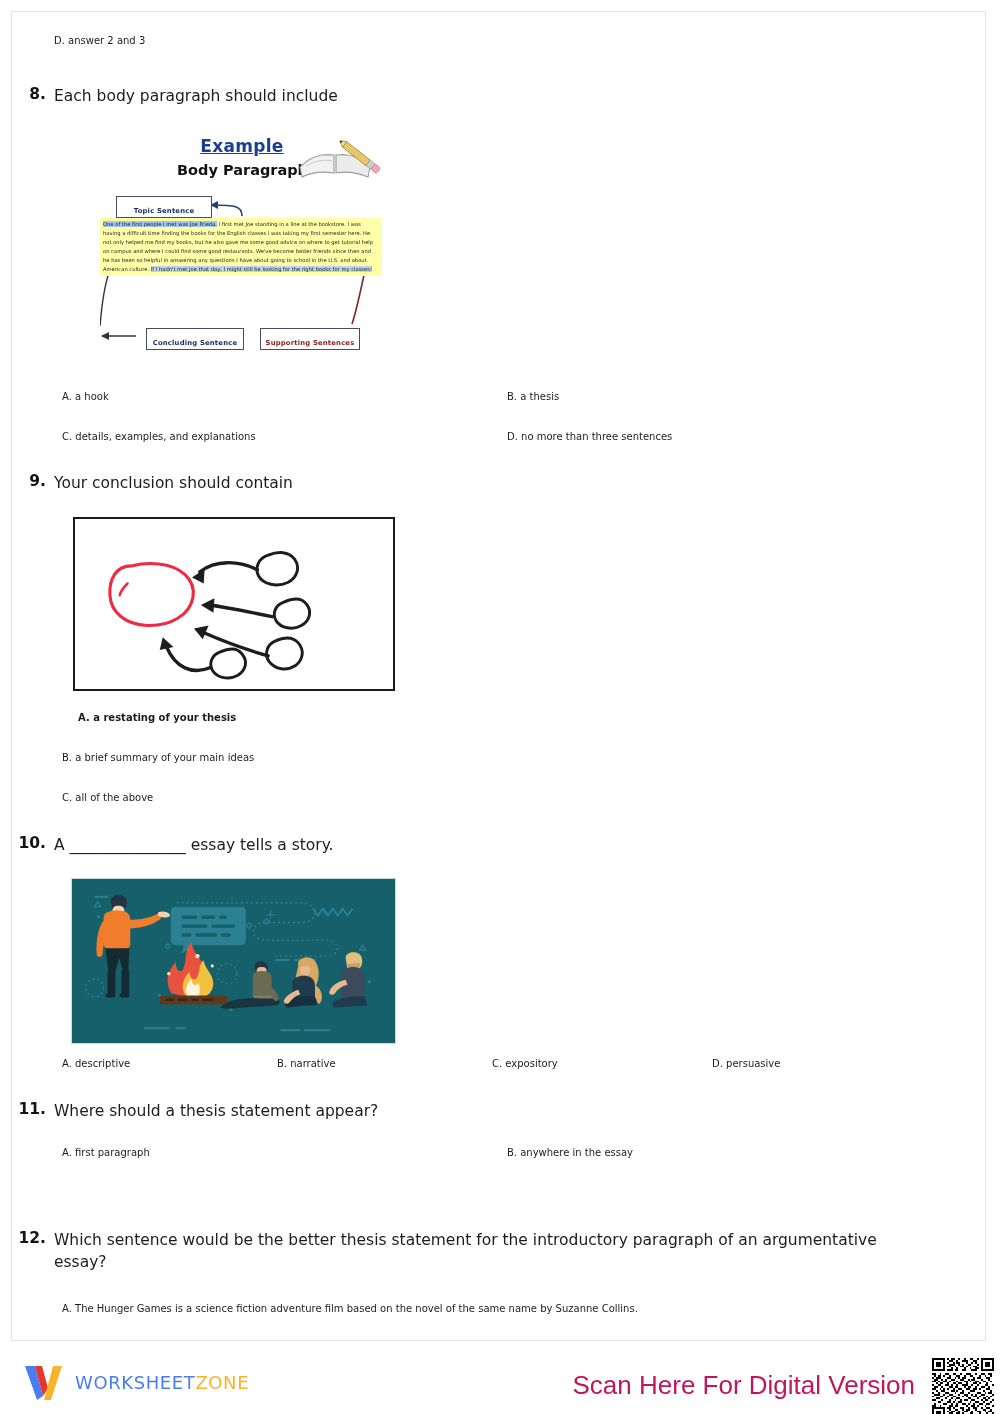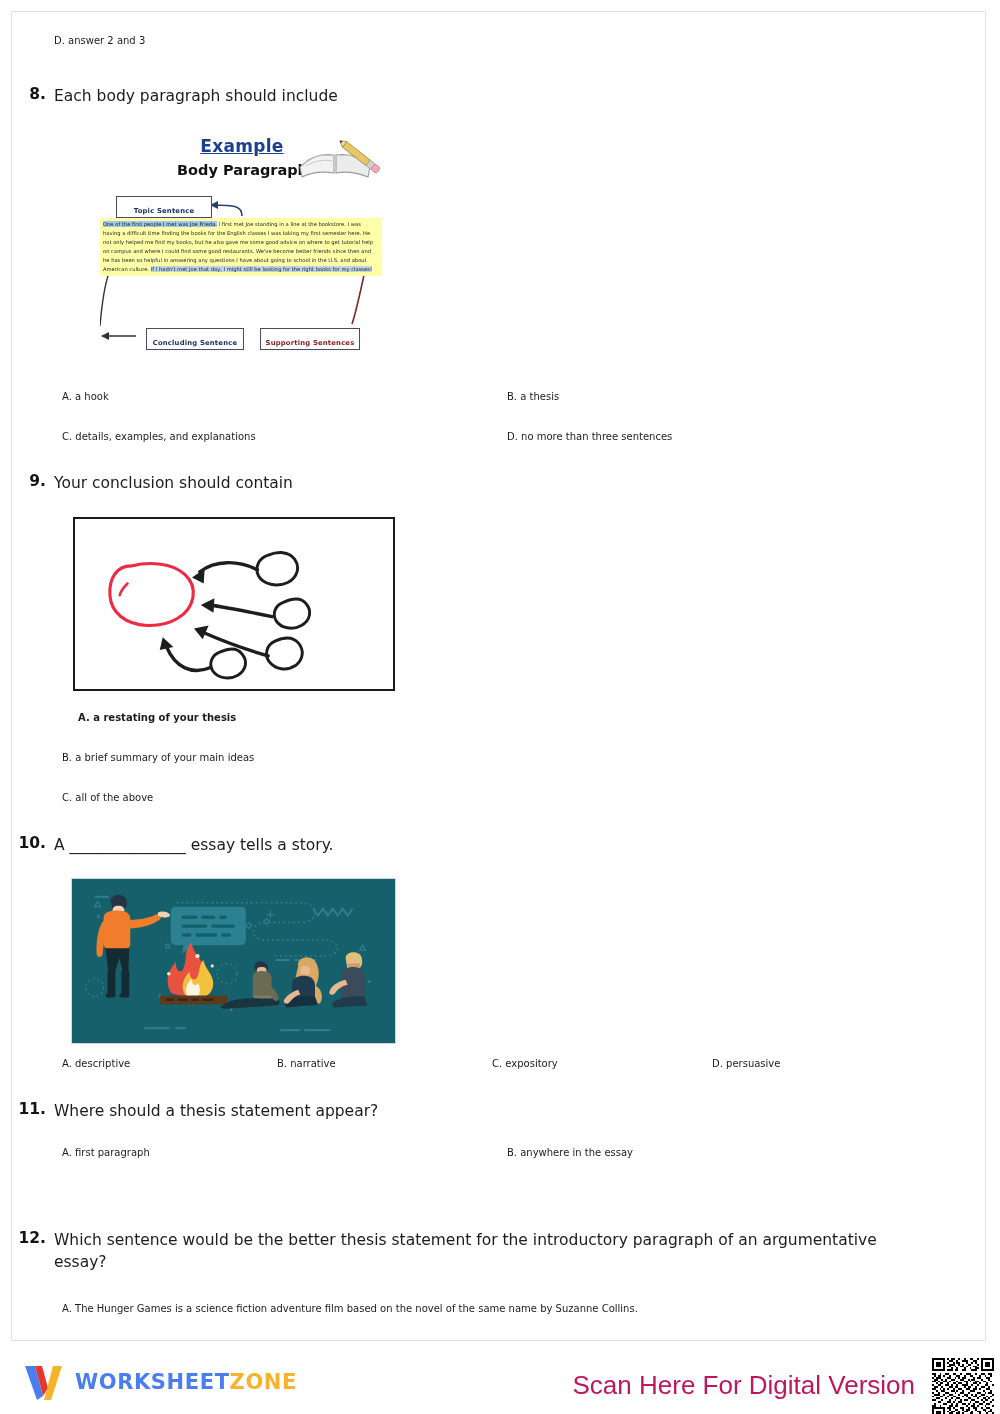--- a/index.html
+++ b/index.html
@@ -78,21 +78,21 @@
   .q10img{
     position:absolute;left:59px;top:866px;width:325px;height:166px;
     background:#15606b;border:1px solid #cfd8da;box-sizing:border-box;
     overflow:hidden;
   }
 
   
   .footer{position:absolute;left:0;top:1356px;width:1000px;height:58px;}
   .logo{position:absolute;left:22px;top:6px;display:flex;align-items:center;}
   .logo-mark{width:44px;height:40px;margin-right:9px;}
-  .logo-text{font-weight:bold;font-size:21px;letter-spacing:.6px;}
+  .logo-text{font-weight:normal;font-size:18px;letter-spacing:.6px;}
   .logo-text .ws{color:#4a7ef0;}
   .logo-text .zn{color:#f7b32b;}
   .scan{
     position:absolute;right:85px;top:14px;
     font-size:26px;color:#be185d;font-weight:400;
     font-family:"Liberation Sans", sans-serif;
   }
   .qr{position:absolute;right:6px;top:2px;width:62px;height:62px;background:#fff;}
 </style>
 </head>

